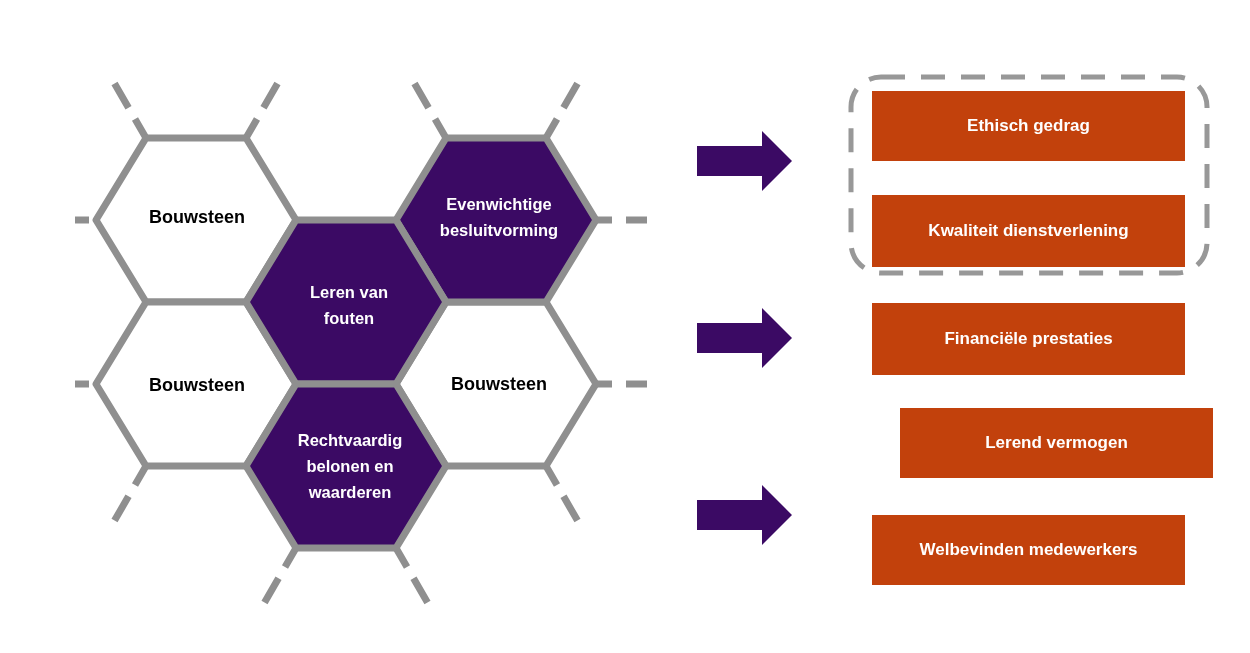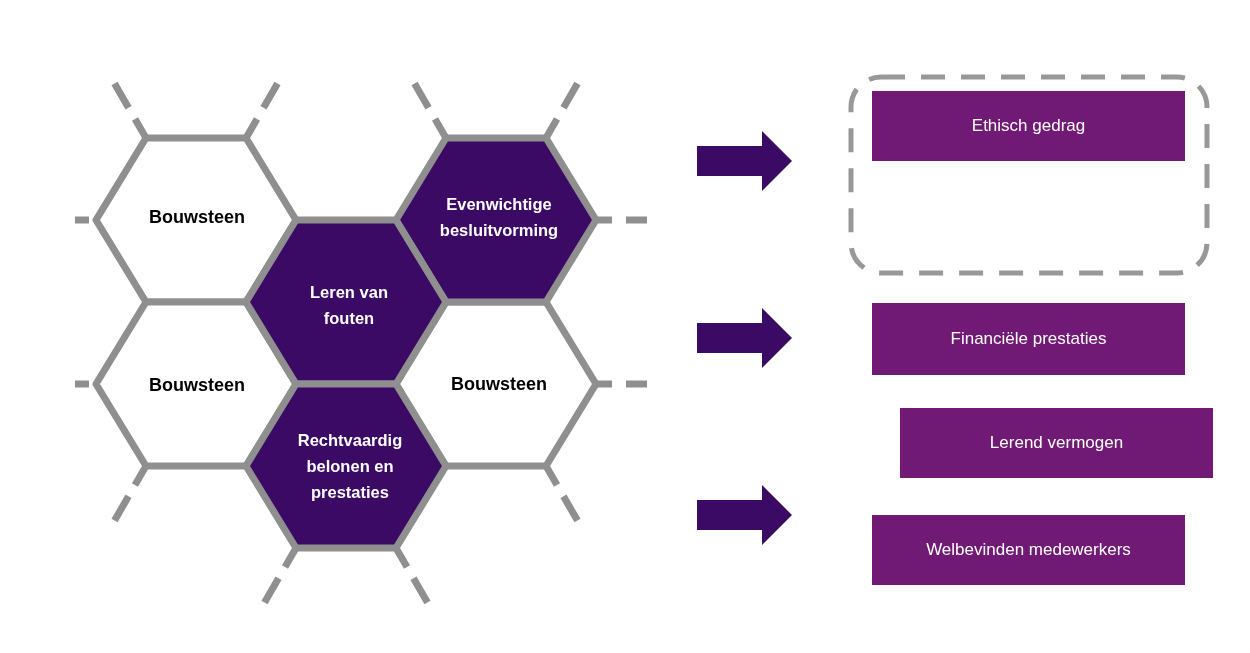--- a/index.html
+++ b/index.html
@@ -12,23 +12,23 @@
     position:absolute; transform:translate(-50%,-50%);
     text-align:center; font-weight:bold; pointer-events:none;
   }
   .hex-label.plain { color:#000000; font-size:18px; line-height:24px; }
   .hex-label.highlight { color:#ffffff; font-size:16.5px; line-height:26px; }
   .kbc-title {
     position:absolute; left:849px; top:30px; width:360px;
     text-align:center; color:#8C8C8C; font-weight:bold; font-size:17px;
   }
   .pbox {
-    position:absolute; left:872px; width:313px; background:#701a75;
+    position:absolute; left:872px; width:313px; background:#c2410c;
     display:flex; align-items:center; justify-content:center;
-    color:#ffffff; font-weight:normal; font-size:17px; text-align:center;
+    color:#ffffff; font-weight:bold; font-size:17px; text-align:center;
   }
   .pbox.b-ethisch      { top:91px;  height:70px; }
   .pbox.b-kwaliteit    { top:195px; height:72px; }
   .pbox.b-financiele   { top:303px; height:72px; }
   .pbox.b-lerend       { top:408px; height:70px;margin-left:28px; }
   .pbox.b-welbevinden  { top:515px; height:70px; }
 </style>
 </head>
 <body>
 
@@ -67,24 +67,27 @@
     </g>
 
     <rect x="851" y="77" width="356" height="196" rx="30" fill="none" stroke="#989898" stroke-width="5" stroke-dasharray="24 16"></rect>
   </svg>
 
   <div class="hex-label plain" style="left:197px; top:217px; width:160px;">Bouwsteen</div>
   <div class="hex-label plain" style="left:197px; top:385px; width:160px;">Bouwsteen</div>
   <div class="hex-label plain" style="left:499px; top:384px; width:160px;">Bouwsteen</div>
   <div class="hex-label highlight" style="left:499px; top:217px; width:150px;">Evenwichtige besluitvorming</div>
   <div class="hex-label highlight" style="left:349px; top:305px; width:120px;">Leren van fouten</div>
-  <div class="hex-label highlight" style="left:350px; top:466px; width:135px;">Rechtvaardig belonen en prestaties</div>
+  <div class="hex-label highlight" style="left:350px; top:466px; width:135px;">Rechtvaardig belonen en waarderen</div>
 
   <div class="pbox b-ethisch">
     <span>Ethisch gedrag</span>
+  </div>
+  <div class="pbox b-kwaliteit">
+    <span>Kwaliteit dienstverlening</span>
   </div>
 
   <div class="pbox b-financiele">
     <span>Financiële prestaties</span>
   </div>
   <div class="pbox b-lerend">
     <span>Lerend vermogen</span>
   </div>
   <div class="pbox b-welbevinden">
     <span>Welbevinden medewerkers</span>

